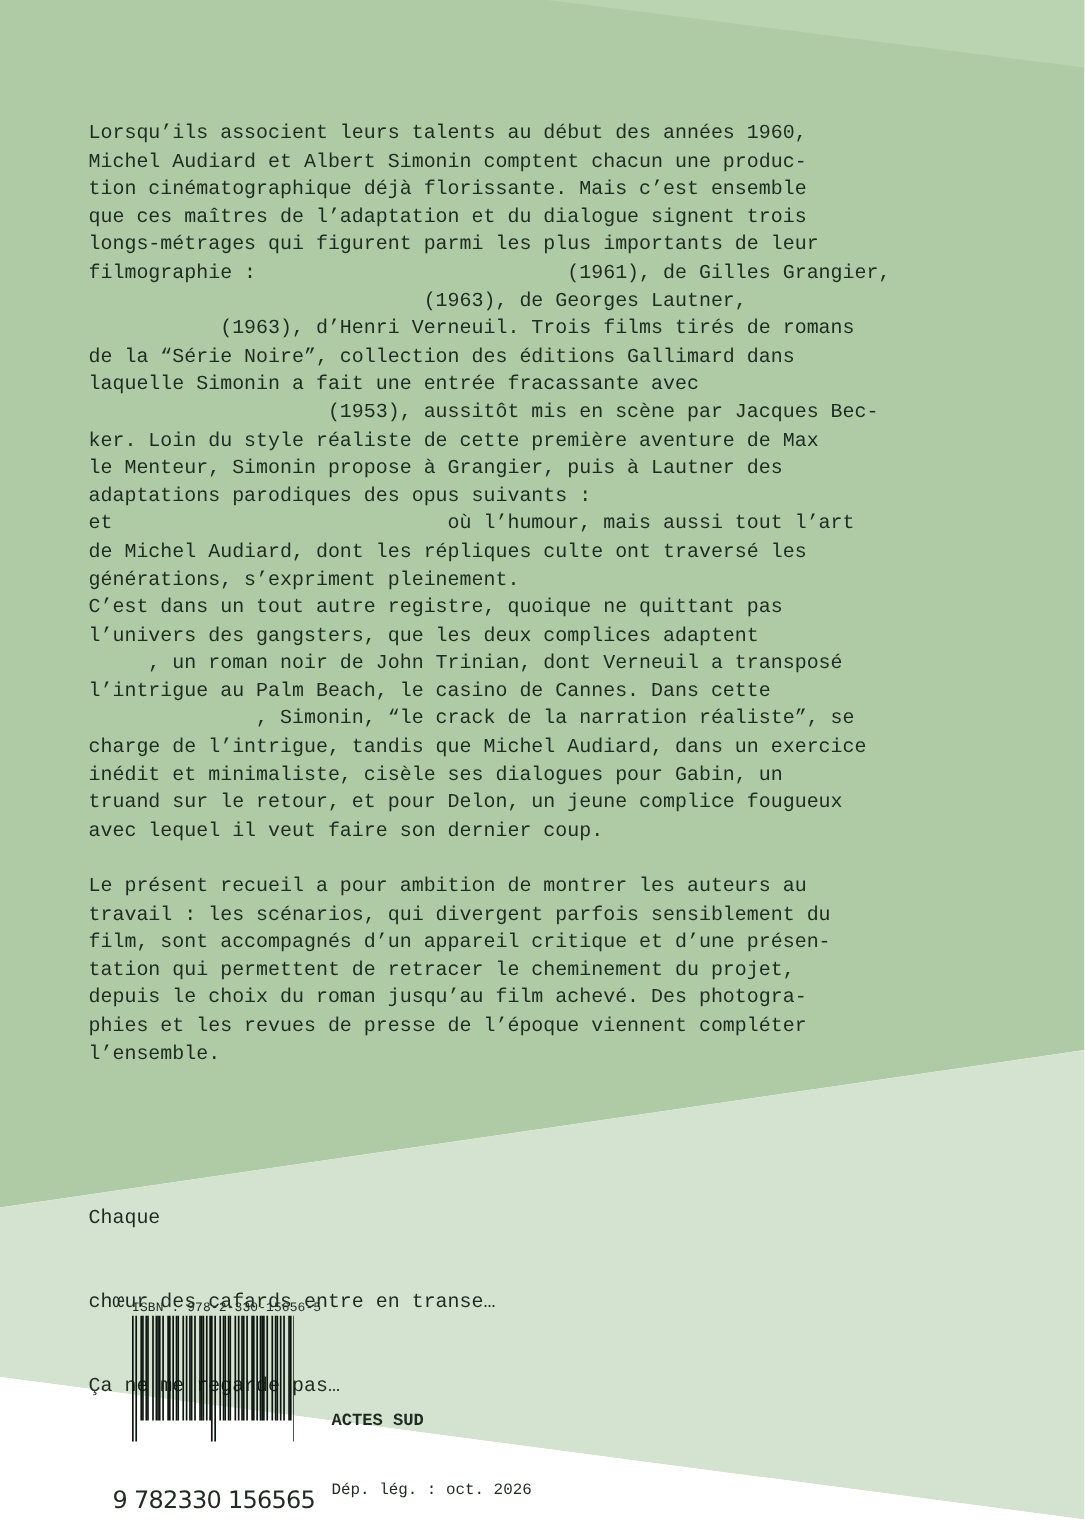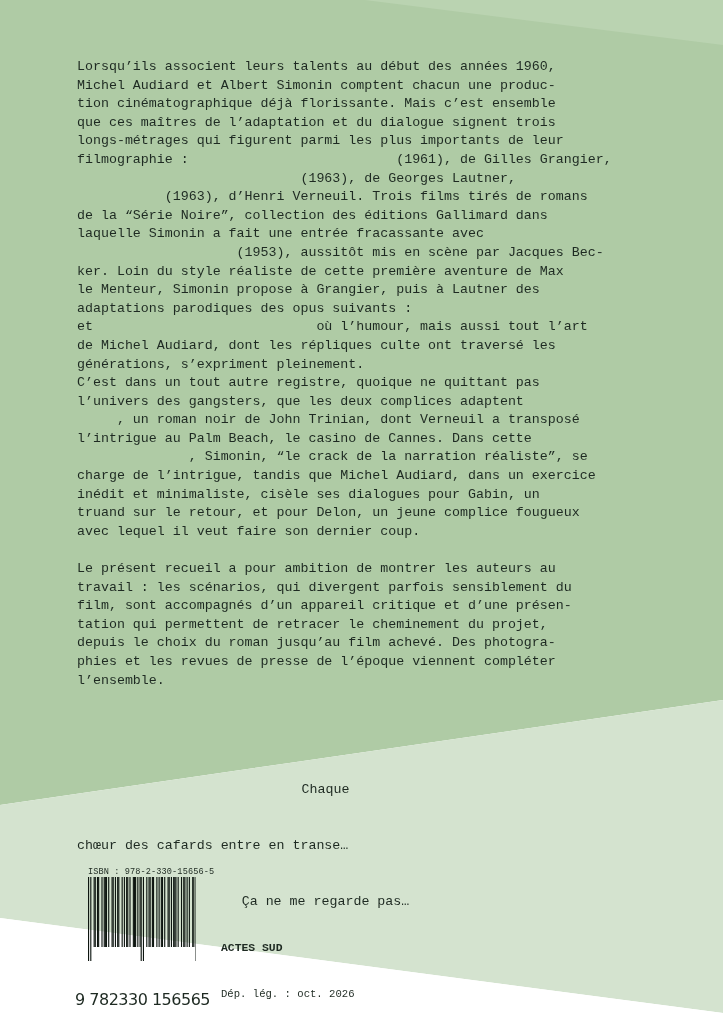--- a/index.html
+++ b/index.html
@@ -4,26 +4,27 @@
   <style>
     html, body { margin: 0; padding: 0; }
     body {
       width: 723px; height: 1021px; position: relative; overflow: hidden;
       background: #ffffff;
       font-family: "Liberation Mono", "DejaVu Sans Mono", monospace;
       color: #1e2a22;
     }
     .bg { position: absolute; left: 0; top: 0; width: 723px; height: 1021px; }
     .text-block {
-      position: absolute; left: 77px; width: 497px;
+      position: absolute; left: 59px; width: 497px;
       font-size: 13.3px; line-height: 18.6px;
       white-space: pre; 
+      margin-top: 22px;
     }
     .line { display: block; height: 18.6px; }
-    .line.right { text-align: center; }
+    .line.right { text-align: left; }
     .isbn {
       position: absolute; left: 88px; top: 867px;
       font-size: 8.6px; font-weight: normal; letter-spacing: 0.1px;
       white-space: pre;
     }
     .barcode { position: absolute; left: 78px; top: 877px; width: 118px; height: 86px; }
     .barcode-digits {
       position: absolute; left: 75px; top: 990px; width: 124px;
       font-family: "DejaVu Sans", sans-serif; font-size: 16px; letter-spacing: -0.5px;
       white-space: pre; background: transparent;

